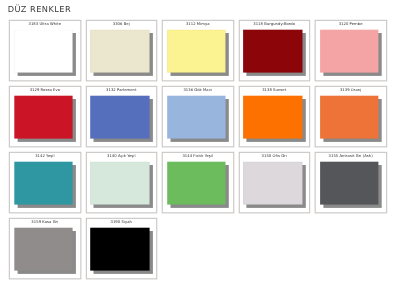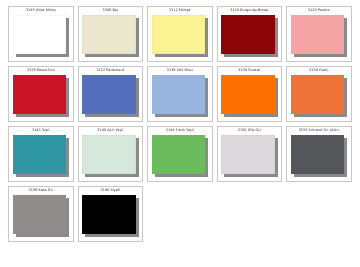--- a/index.html
+++ b/index.html
@@ -96,20 +96,21 @@
   }
 
   
   .chip.pale { box-shadow: inset 0 0 0 0.5px rgba(0,0,0,0.06); }
 </style>
 </head>
 <body>
 
 <div id="page">
 
+  <div class="page-title">DÜZ RENKLER</div>
 
   <div class="swatch-grid">
       <div class="swatch-card">
         <div class="card-inner">
           <div class="swatch-label">3183 Ultra White</div>
           <div class="chip-wrap">
             <div class="chip-shadow"></div>
             <div class="chip pale" style="background: rgb(255, 255, 255);"></div>
           </div>
         </div>

